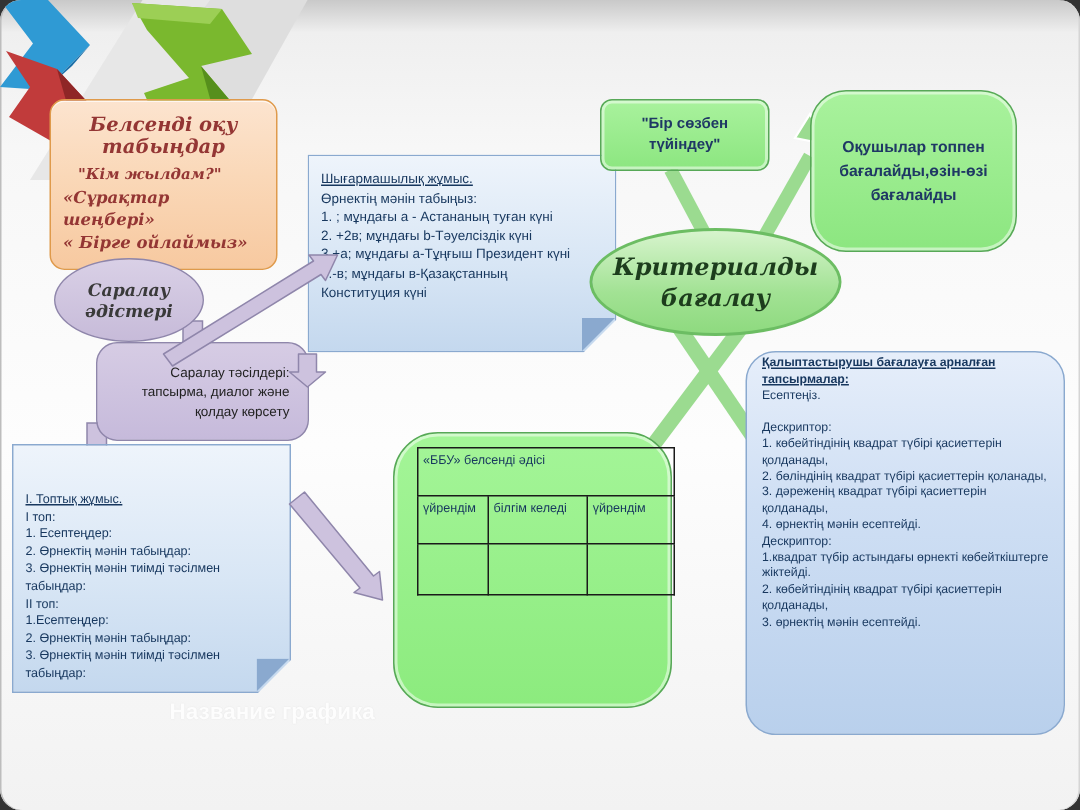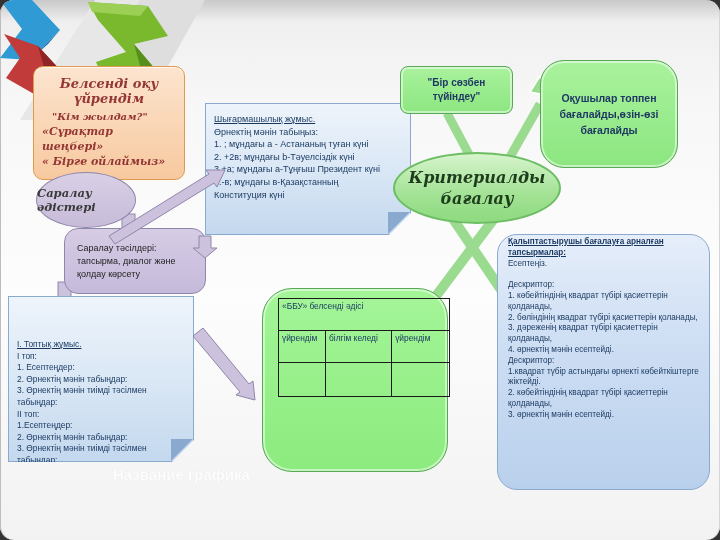--- a/index.html
+++ b/index.html
@@ -20,36 +20,36 @@
           color:#943634;padding:9px 8px 4px 8px;}
   .orange .t{font-family:"DejaVu Serif","Liberation Serif",serif;font-style:italic;font-weight:bold;
              font-size:13px;text-align:center;margin-bottom:3px;}
   .orange .l{font-family:"DejaVu Serif","Liberation Serif",serif;font-style:italic;font-weight:bold;
              font-size:11px;line-height:15px;}
   .orange .l0{margin-left:10px;font-size:10px;}
 
   
   .lvEllipse{left:36px;top:172px;width:100px;height:56px;border-radius:50%;
              background:linear-gradient(180deg,#d9d0e6 0%,#c7bbd9 100%);border:1.5px solid #8f86ab;
-             display:flex;align-items:center;justify-content:center;text-align:left;
+             display:flex;align-items:center;justify-content:center;text-align:center;
              font-family:"DejaVu Serif","Liberation Serif",serif;font-style:italic;font-weight:bold;
              font-size:11.5px;color:#3a3a3a;line-height:14px;}
   .lvBox{left:64px;top:228px;width:142px;height:66px;border-radius:14px;
          background:linear-gradient(180deg,#d6cce4 0%,#c6badb 100%);border:1.5px solid #8f86ab;
-         display:flex;align-items:center;justify-content:center;text-align:left;
+         display:flex;align-items:center;justify-content:center;text-align:right;
          font-size:9px;color:#222;line-height:13px;padding:4px 12px;}
 
   
   .note{background:linear-gradient(180deg,#eef4fb 0%,#d8e6f5 55%,#c4d8ee 100%);
         border:1px solid #8aa9cf;color:#17375E;
         clip-path:polygon(0 0,100% 0,100% calc(100% - 22px),calc(100% - 22px) 100%,0 100%);}
   .note .fold{position:absolute;right:0;bottom:0;width:22px;height:22px;background:#8aa9cf;
               clip-path:polygon(0 0,100% 0,0 100%);}
   .noteC{left:205px;top:103px;width:206px;height:132px;padding:9px 8px;font-size:9px;line-height:12.6px;}
-  .noteL{left:8px;top:296px;width:186px;height:166px;padding:42px 6px 6px 8px;font-size:8.4px;line-height:11.6px;}
+  .noteL{left:8px;top:296px;width:186px;height:166px;padding:30px 6px 6px 8px;font-size:8.4px;line-height:11.6px;}
   .note .t{text-decoration:underline;}
   .lines{white-space:pre-line;}
 
   
   .gBoxSmall{left:400px;top:66px;width:113px;height:48px;border-radius:8px;
              background:linear-gradient(180deg,#a9f29d 0%,#8ce680 100%);
              border:1px solid #57a857;box-shadow:inset 0 0 0 2px rgba(255,255,255,.5);
              display:flex;align-items:center;justify-content:center;text-align:center;
              font-weight:bold;font-size:10px;color:#1F3864;line-height:14px;padding:2px 14px;}
   .gBoxPeer{left:540px;top:60px;width:138px;height:108px;border-radius:24px;
@@ -107,21 +107,21 @@
       </g>
       <polygon points="540,76 550,96 530,92" fill="#9bdb90" stroke="#ffffff" stroke-width="1.5"></polygon>
 
       <g fill="#cdc2de" stroke="#8f86ab" stroke-width="1">
         <rect x="122" y="214" width="13" height="18"></rect>
         <rect x="58" y="282" width="13" height="17"></rect>
       </g>
     </svg>
 
     <div class="shape orange">
-      <div class="t">Белсенді оқу үйрендім</div>
+      <div class="t">Белсенді оқу табыңдар</div>
       <div class="l l0">"Кім жылдам?"</div>
       <div class="l">«Сұрақтар шеңбері»</div>
       <div class="l">« Бірге ойлаймыз»</div>
     </div>
 
     <div class="shape lvEllipse">
       <span>Саралау әдістері</span>
     </div>
     <div class="shape lvBox">
       <span>Саралау тәсілдері: тапсырма, диалог және қолдау көрсету</span>

